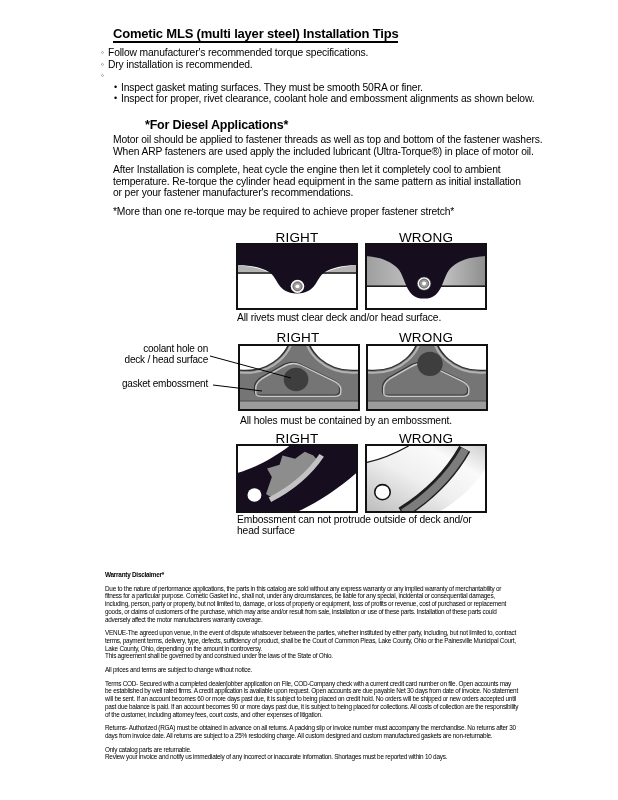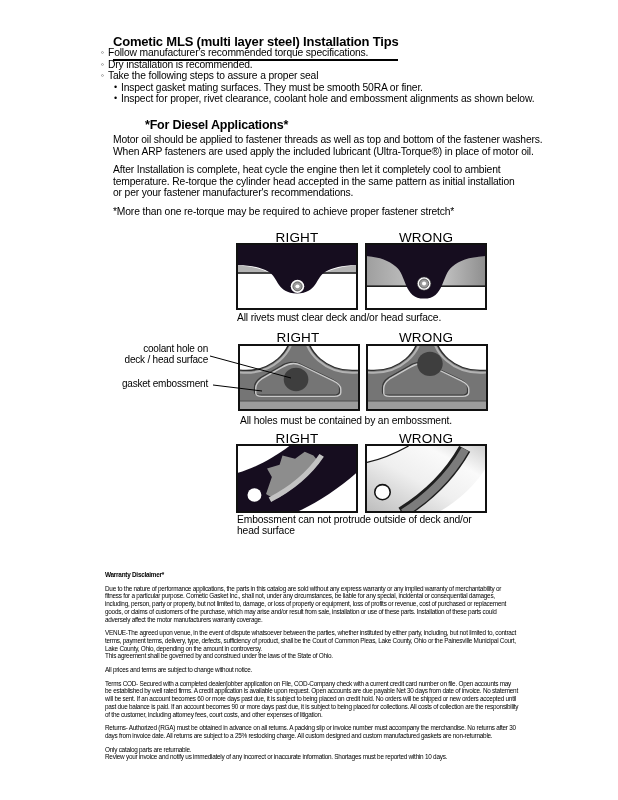--- a/index.html
+++ b/index.html
@@ -4,22 +4,22 @@
 <style>
   html,body{margin:0;padding:0;}
   body{
     width:618px;height:800px;background:#ffffff;position:relative;
     font-family:"Liberation Sans","DejaVu Sans",sans-serif;color:#000;overflow:hidden;
   }
   .abs{position:absolute;}
 
   
   .doc-title{
-    left:113px;top:34px;font-size:13px;font-weight:bold;letter-spacing:-0.2px;
-    border-bottom:2px solid #000;padding-bottom:10px;white-space:nowrap;
+    left:113px;top:26px;font-size:13px;font-weight:bold;letter-spacing:-0.2px;
+    border-bottom:2px solid #000;padding-bottom:0;white-space:nowrap;
   }
 
   
   .intro{left:101px;top:47px;font-size:10.3px;line-height:11.6px;letter-spacing:-0.15px;}
   .bullet-line{display:flex;white-space:nowrap;}
   .bullet-line .mk{width:7px;flex:0 0 7px;font-size:8px;line-height:11.6px;}
   .bullet-line.sub{margin-left:13px;}
   .bullet-line.sub .mk{font-size:9px;}
 
   
@@ -53,41 +53,40 @@
   <div class="bullet-line">
       <span class="mk">◦</span>
       <span>Follow manufacturer's recommended torque specifications.</span>
     </div>
   <div class="bullet-line">
       <span class="mk">◦</span>
       <span>Dry installation is recommended.</span>
     </div>
   <div class="bullet-line">
       <span class="mk">◦</span>
-      <span>Take the following steps to assure a proper seal</span>
     </div>
   <div class="bullet-line sub">
       <span class="mk">•</span>
       <span>Inspect gasket mating surfaces.  They must be smooth 50RA or finer.</span>
     </div>
   <div class="bullet-line sub">
       <span class="mk">•</span>
       <span>Inspect for proper, rivet clearance, coolant hole and embossment alignments as shown below.</span>
     </div>
 </div>
 
 <div class="abs diesel-head">*For Diesel Applications*</div>
 <div class="abs diesel-body">
   <div class="para">
     <div class="ln">Motor oil should be applied to fastener threads as well as top and bottom of the fastener washers.</div>
     <div class="ln">When ARP fasteners are used apply the included lubricant (Ultra-Torque®) in place of motor oil.</div>
   </div>
   <div class="para">
     <div class="ln">After Installation is complete, heat cycle the engine then let it completely cool to ambient</div>
-    <div class="ln">temperature. Re-torque the cylinder head accepted in the same pattern as initial installation</div>
+    <div class="ln">temperature. Re-torque the cylinder head equipment in the same pattern as initial installation</div>
     <div class="ln">or per your fastener manufacturer's recommendations.</div>
   </div>
   <div class="para">
     <div class="ln">*More than one re-torque may be required to achieve proper fastener stretch*</div>
   </div>
 </div>
 
 <div class="abs dlabel" style="left:236px;top:230px;">RIGHT</div>
 <div class="abs dlabel" style="left:365px;top:230px;">WRONG</div>
 

